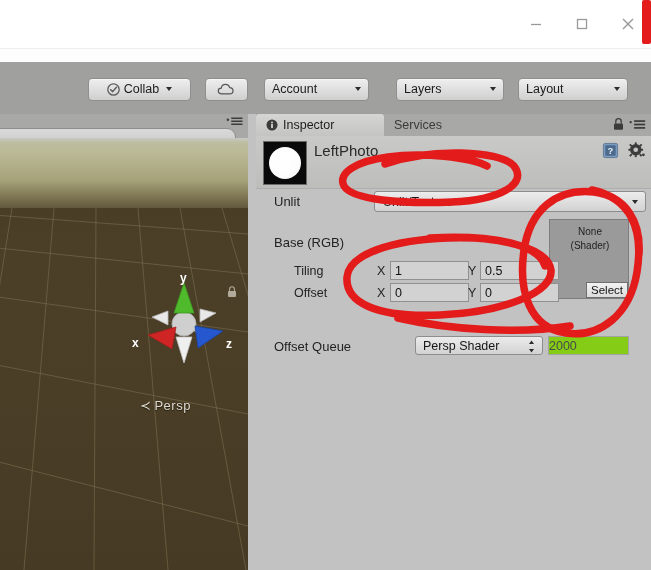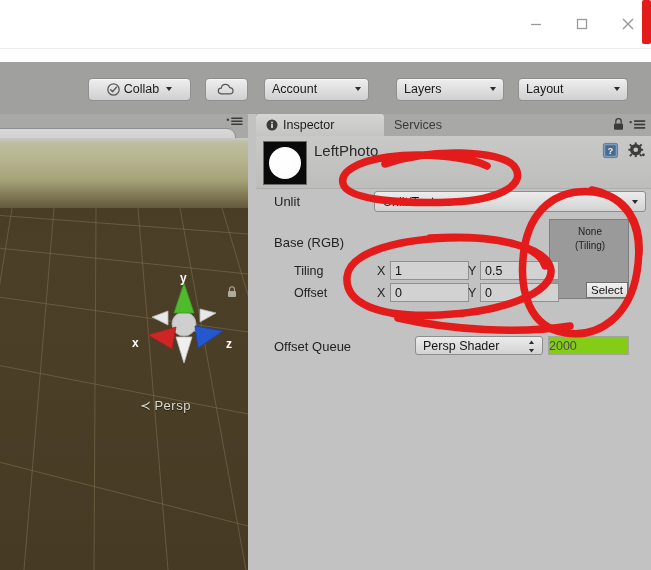--- a/index.html
+++ b/index.html
@@ -379,21 +379,21 @@
           <span>Unlit/Texture</span>
           <span class="dd-caret"></span>
         </div>
       </div>
 
       <div class="base-lbl">Base (RGB)</div>
 
       <div class="tex-slot">
         <div class="tex-none">
           <div>None</div>
-          <div>(Tiling)</div>
+          <div>(Shader)</div>
         </div>
         <div class="sel-btn">Select</div>
       </div>
 
       <div class="row-lbl tiling-lbl">Tiling</div>
       <div class="axis" style="left:121px;top:128px;">X</div>
       <div class="field" style="left:134px;top:125px;width:79px;">1</div>
       <div class="axis" style="left:212px;top:128px;">Y</div>
       <div class="field" style="left:224px;top:125px;width:79px;">0.5</div>
 

